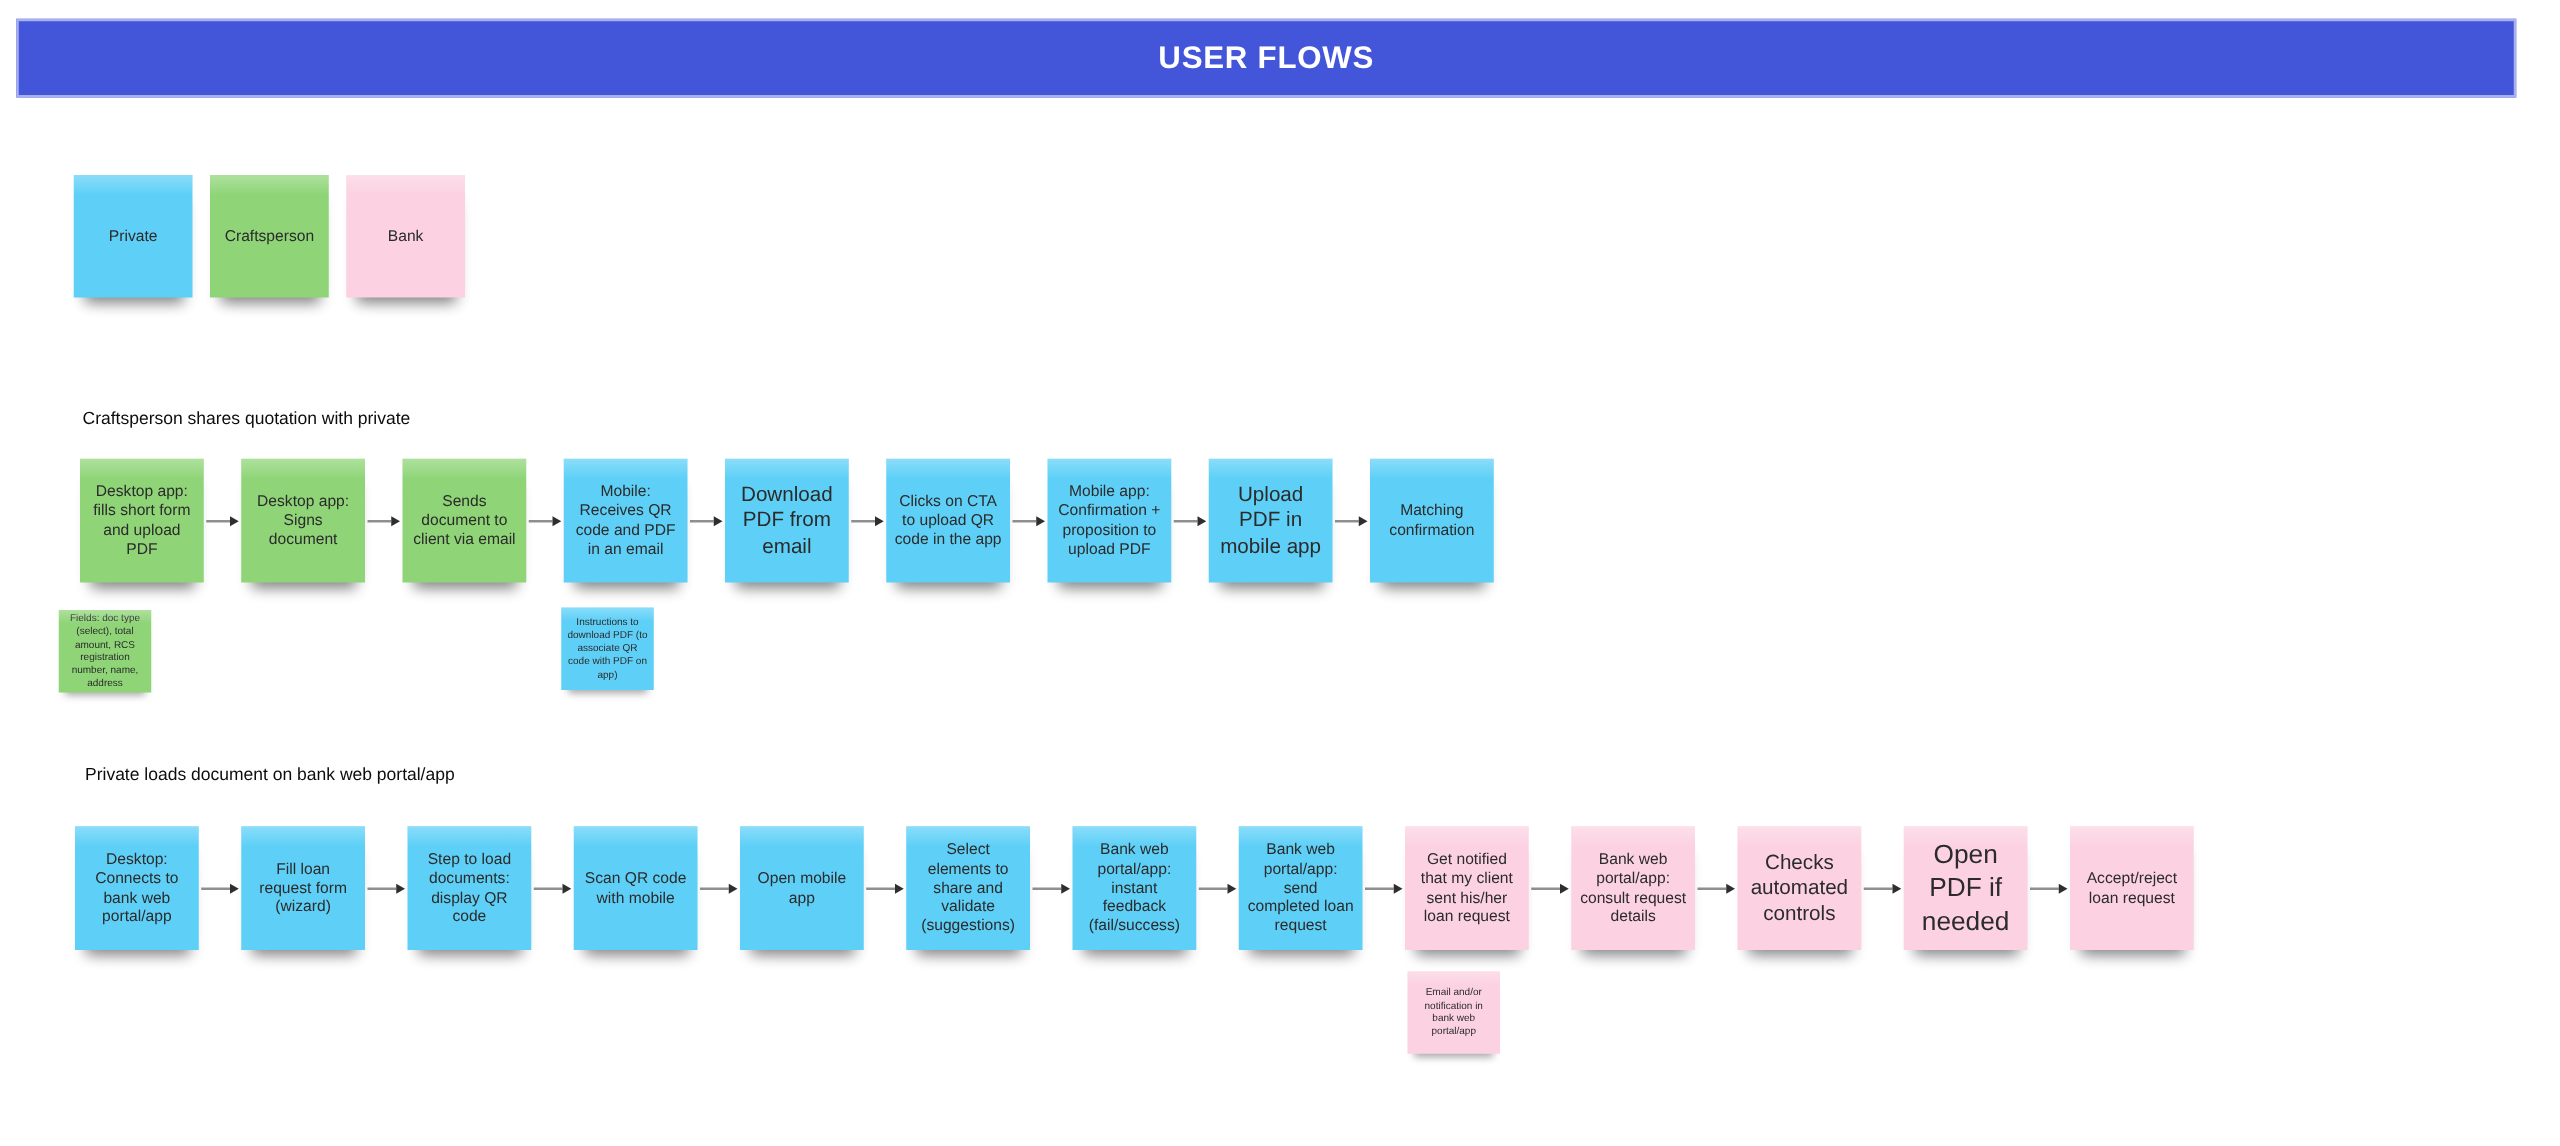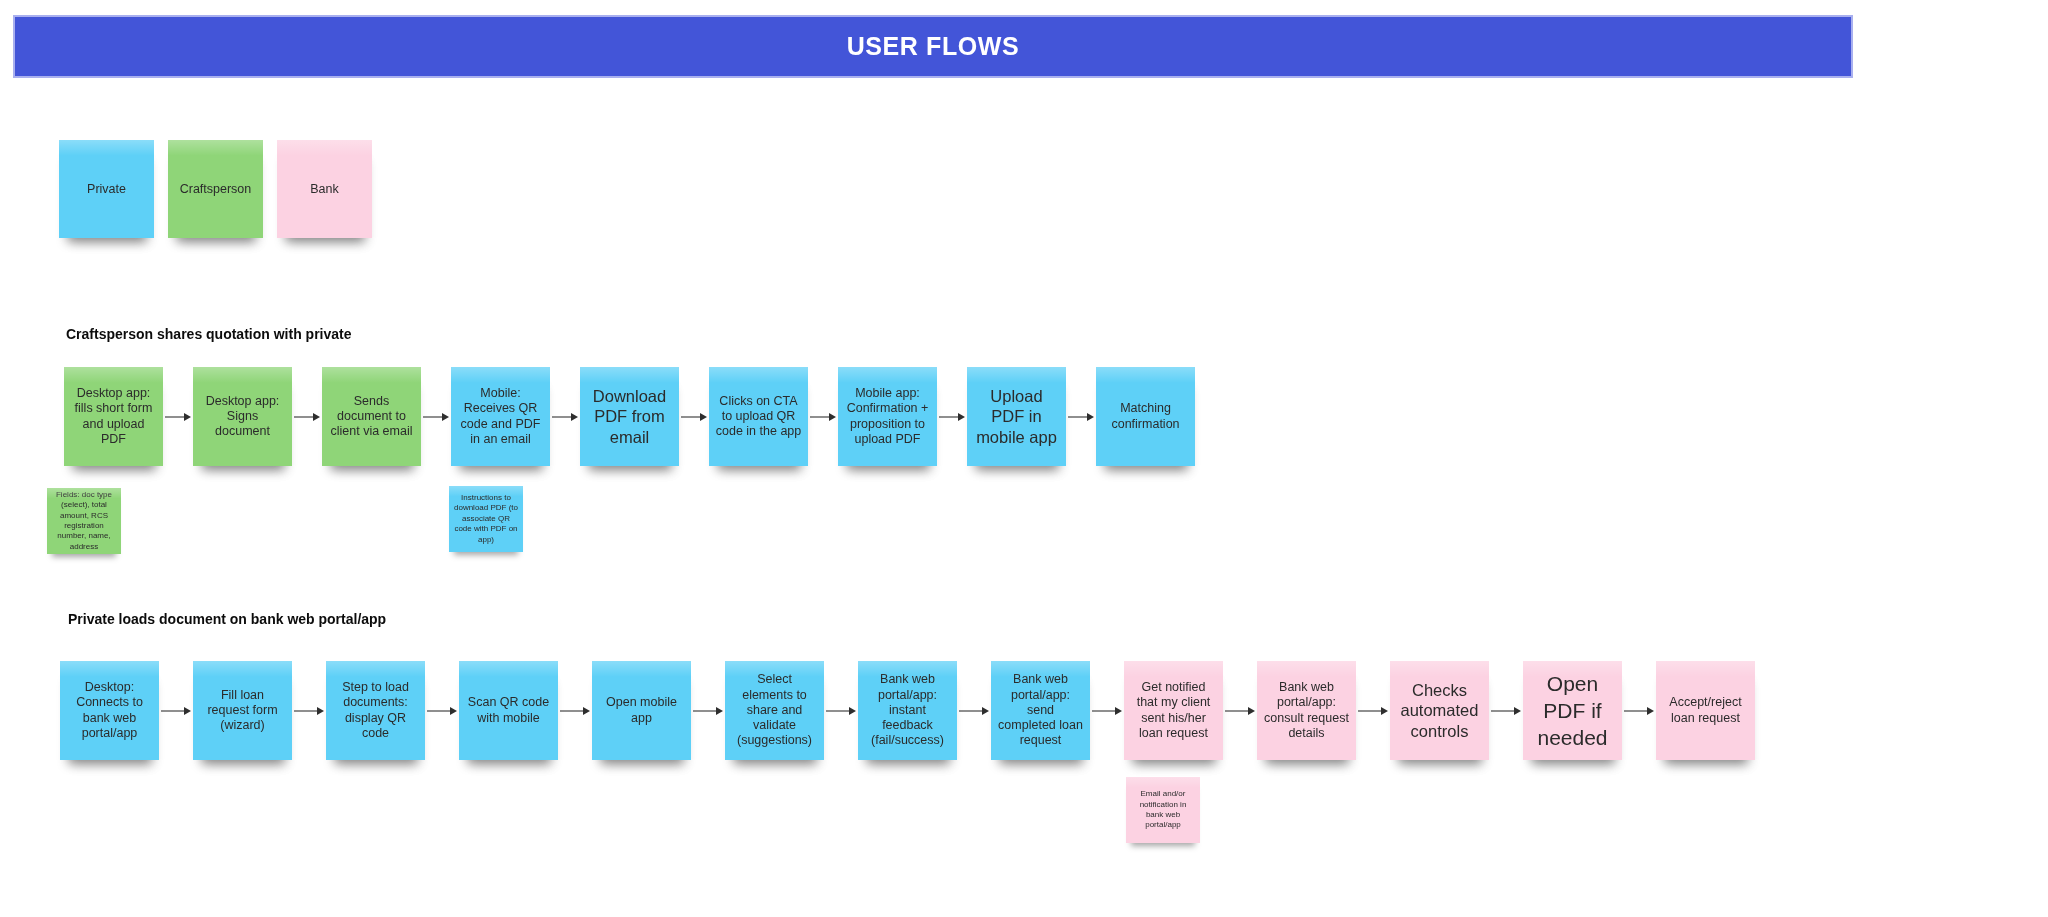--- a/index.html
+++ b/index.html
@@ -4,21 +4,21 @@
 <style>
   html,body{margin:0;padding:0;}
   body{
     width:2048px;height:917px;position:relative;overflow:hidden;
     background:#ffffff;
     font-family:"Liberation Sans", sans-serif;
     color:#2b2b2b;
   }
   
   .banner{
-    position:absolute;left:13px;top:15px;width:1840px;height:63px;
+    position:absolute;left:13px;top:15px;width:2000px;height:63px;
     background:var(--c-banner_bg,#4355d8);
     border:2px solid var(--c-banner_border,#a9b0ef);
     display:flex;align-items:center;justify-content:center;
     box-sizing:border-box;
   }
   .banner h1{
     margin:0;color:var(--c-banner_text,#ffffff);
     font-size:25px;font-weight:700;letter-spacing:.6px;
   }
   
@@ -44,21 +44,21 @@
     width:74px;height:66px;font-size:8px;line-height:1.3;padding:4px;
     position:absolute;
     box-shadow:0 8px 6px -5px rgba(0,0,0,.35);
   }
   
   .legend{position:absolute;left:59px;top:140px;display:flex;gap:14px;}
   .legend .sticky{width:95px;height:98px;font-size:12.5px;}
   
   .flow-heading{
     position:absolute;margin:0;
-    font-size:14px;font-weight:700;color:var(--c-heading_text,#0c0c0c);
+    font-size:14px;font-weight:400;color:var(--c-heading_text,#0c0c0c);
   }
   #fh1{left:66px;top:326px;}
   #fh2{left:68px;top:611px;}
   .flow-row{position:absolute;display:flex;align-items:center;}
   #row1{left:64px;top:367px;}
   #row2{left:60px;top:661px;}
   .connector{
     width:30px;display:flex;align-items:center;
     padding:0 2px;box-sizing:border-box;flex:none;
   }

